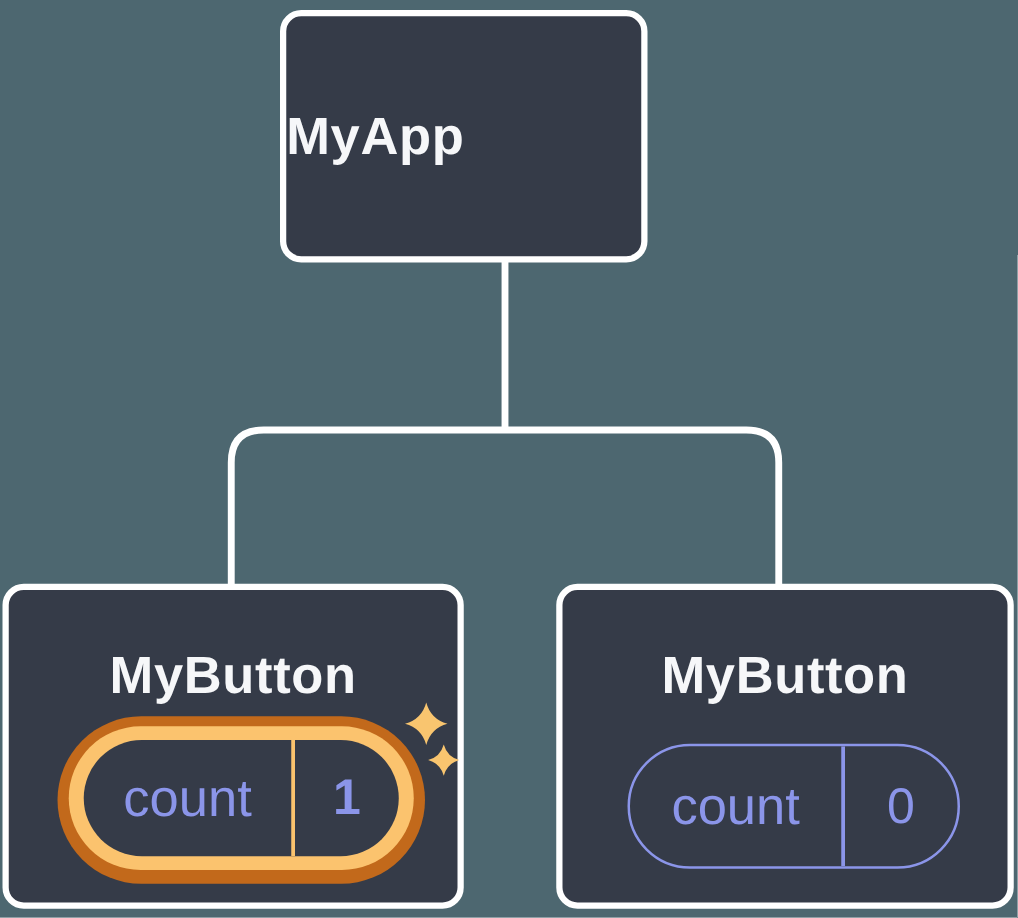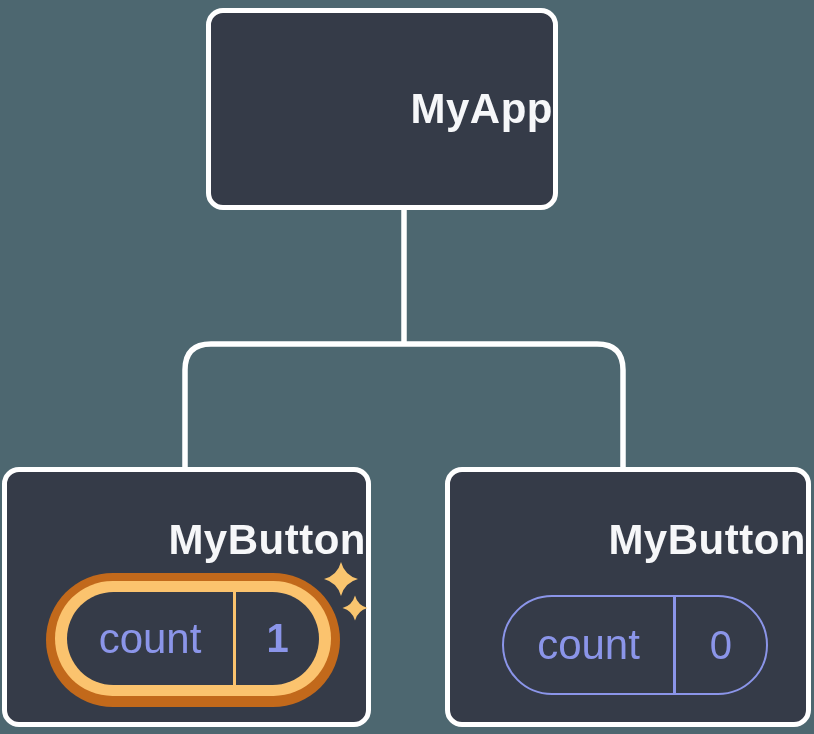--- a/index.html
+++ b/index.html
@@ -21,40 +21,40 @@
     display: block;
   }
   .node {
     position: absolute;
     box-sizing: border-box;
     background: var(--node_fill, #353B48);
     border: 5px solid var(--node_border, #FFFFFF);
     border-radius: 17px;
   }
   .node-app {
-    left: 206px; top: 8px;
-    width: 352px; height: 202px;
+    left: 224px; top: 8px;
+    width: 294px; height: 202px;
     display: flex;
     align-items: center;
-    justify-content: flex-end;
+    justify-content: flex-start;
   }
   .node-left  { left: 2px;   top: 467px; width: 369px; height: 260px; }
   .node-right { left: 445px; top: 467px; width: 366px; height: 260px; }
   .node-label {
     color: var(--label_text, #F6F7F9);
     font-size: 42px;
     font-weight: 600;
     letter-spacing: 0.5px;
     white-space: nowrap;
   }
   .child-title {
     position: absolute;
     left: 0; right: 0;
     top: 44px;
-    text-align: right;
+    text-align: center;
   }
   
   .hl-outer {
     position: absolute;
     left: 39px; top: 101px;
     width: 294px; height: 134px;
     box-sizing: border-box;
     background: var(--highlight_outer, #C2691B);
     border-radius: 70px;
     padding: 8px 9px 11px 9px;

